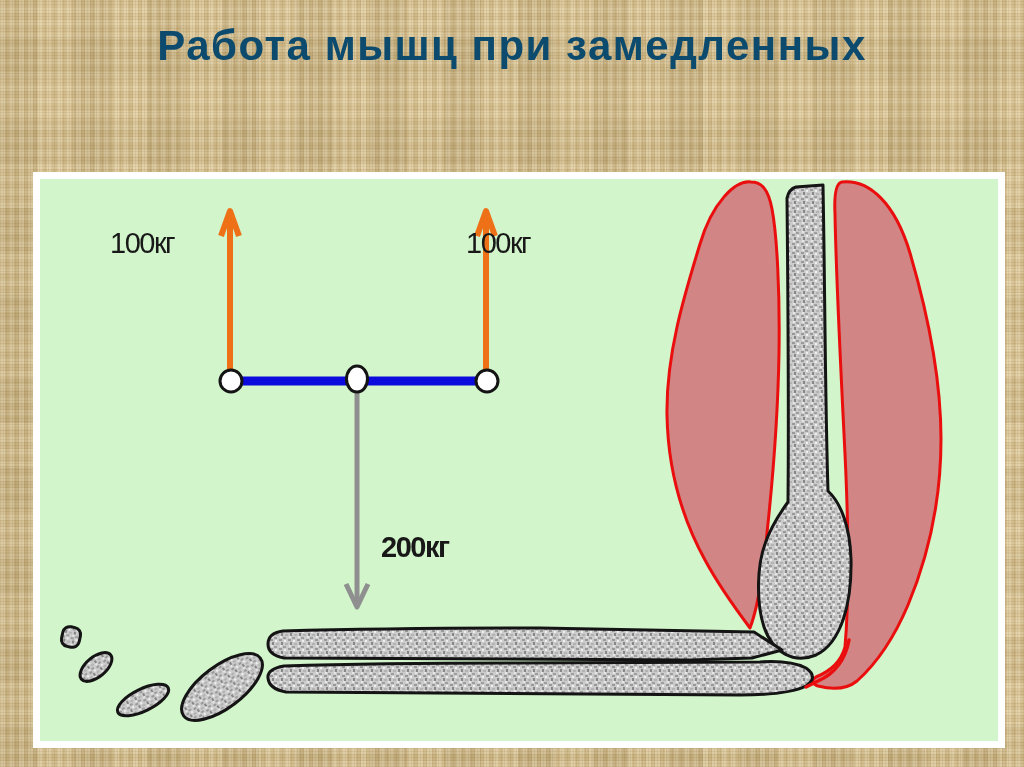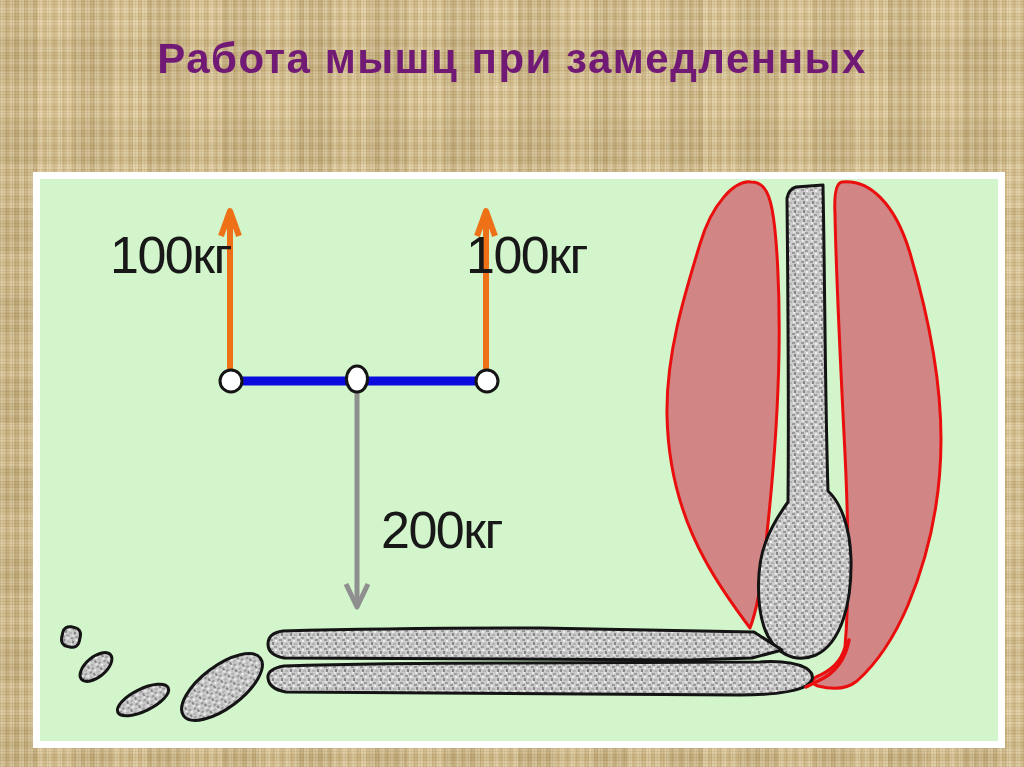--- a/index.html
+++ b/index.html
@@ -12,24 +12,24 @@
     background-image:
       repeating-linear-gradient(90deg, rgba(110,80,30,.09) 0 1px, rgba(255,255,255,0) 1px 3px),
       repeating-linear-gradient(0deg, rgba(110,80,30,.09) 0 1px, rgba(255,255,255,0) 1px 3px),
       repeating-linear-gradient(90deg, rgba(255,248,225,.18) 0 5px, rgba(170,140,80,.12) 5px 9px, rgba(255,248,225,.14) 9px 14px, rgba(150,120,60,.10) 14px 19px),
       repeating-linear-gradient(0deg, rgba(255,248,225,.10) 0 6px, rgba(170,140,80,.10) 6px 13px),
       repeating-linear-gradient(90deg, rgba(0,0,0,.05) 0 37px, rgba(255,255,255,.06) 37px 74px),
       repeating-linear-gradient(0deg, rgba(0,0,0,.035) 0 43px, rgba(255,255,255,.05) 43px 86px);
   }
   .title-block {
     position: absolute;
-    left: 0; top: 26px;
+    left: 0; top: 13px;
     width: 1024px;
     text-align: center;
-    color: #701a75;
+    color: #0c4a6e;
     font-weight: bold;
     font-size: 42px;
     letter-spacing: 1.5px;
     line-height: 66px;
     z-index: 2;
   }
   .figure-panel {
     position: absolute;
     left: 33px; top: 172px;
     width: 972px; height: 576px;
@@ -41,29 +41,29 @@
   svg.diagram {
     position: absolute;
     left: 0; top: 0;
     width: 1024px; height: 767px;
     z-index: 3;
     pointer-events: none;
   }
   .diagram-label {
     position: absolute;
     color: #181818;
-    font-size: 52px;
+    font-size: 29px;
     letter-spacing: -1.5px;
     line-height: 1;
     white-space: nowrap;
     z-index: 4;
   }
   #label-force-left  { left: 110px; top: 229px; }
   #label-force-right { left: 466px; top: 229px; }
-  #label-load        { left: 381px; top: 504px; }
+  #label-load        { left: 381px; top: 533px; font-weight: bold; }
 </style>
 </head>
 <body>
 
 <div class="title-block">
   <div>Работа мышц при замедленных</div>
 </div>
 
 <div class="figure-panel"></div>
 

